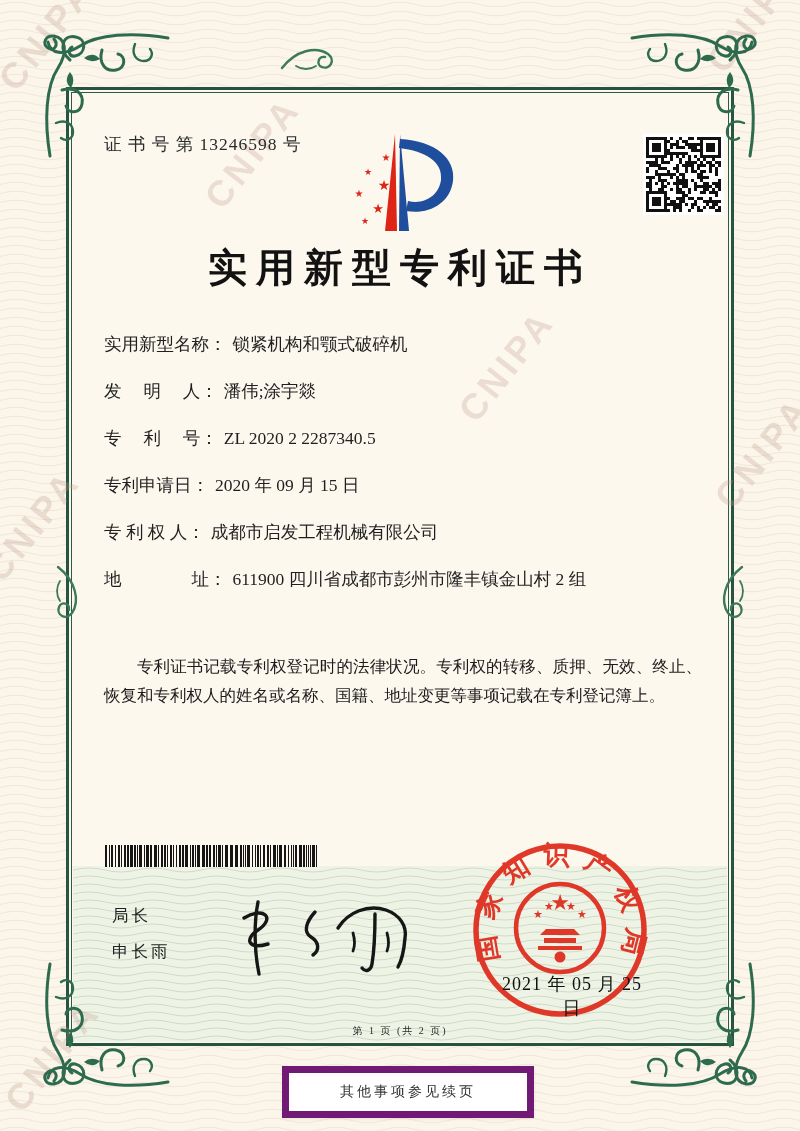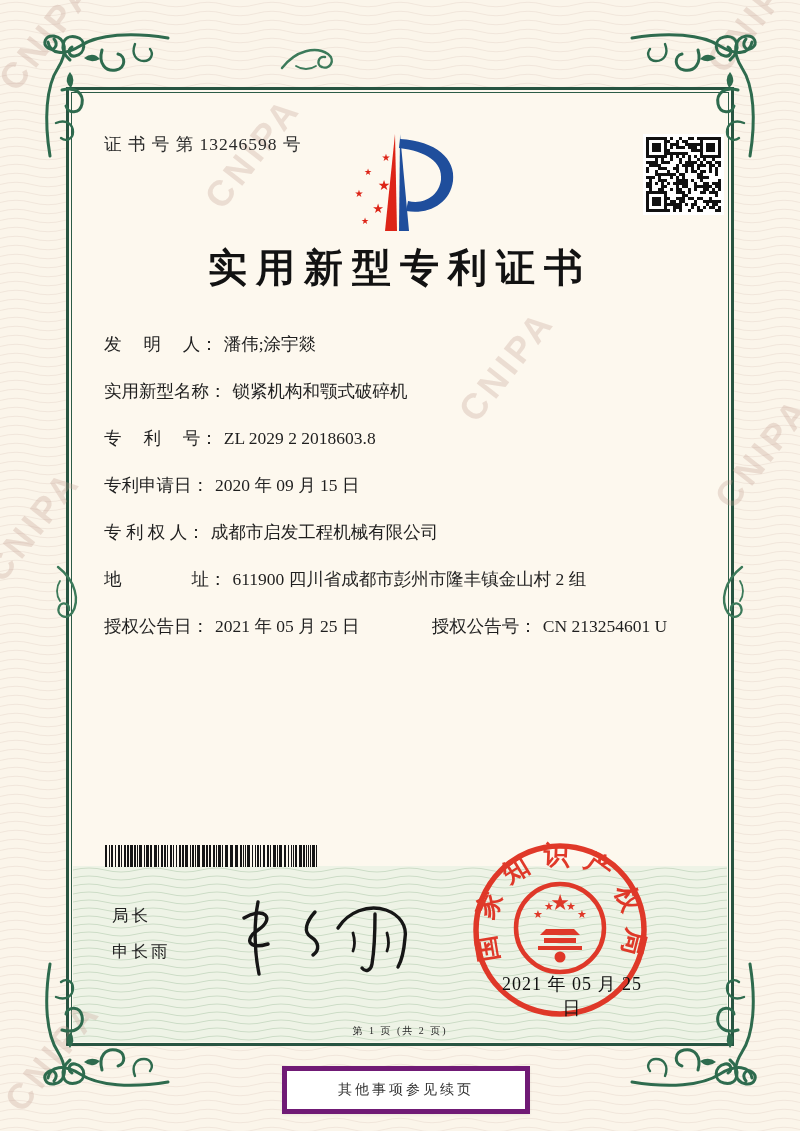--- a/index.html
+++ b/index.html
@@ -50,21 +50,21 @@
   .director div{margin-bottom:14px;letter-spacing:3px;}
   .signature{left:218px;top:888px;z-index:6;}
 
   .seal{left:470px;top:840px;z-index:6;opacity:.95;}
   .seal-date{left:492px;top:972px;width:160px;text-align:center;z-index:7;
              font-size:18px;letter-spacing:1px;color:#101010;}
 
   .page-ind{left:66px;top:1024px;width:668px;text-align:center;z-index:6;
             font-size:10px;letter-spacing:2px;color:#2a2a2a;}
   .note-box{left:282px;top:1066px;width:238px;height:38px;z-index:6;background:#ffffff;
-            border:5px solid #701a75;box-shadow:0 1px 3px rgba(0,0,0,.07);
+            border:7px solid #701a75;box-shadow:0 1px 3px rgba(0,0,0,.07);
             display:flex;align-items:center;justify-content:center;
             font-size:14px;letter-spacing:3px;color:#333;}
 </style>
 </head>
 <body>
 
 <div class="page">
 
   <svg width="0" height="0" style="position:absolute">
     <defs>
@@ -490,44 +490,41 @@
       <rect x="54" y="75" width="3" height="3" fill="#111"></rect>
       <rect x="57" y="75" width="3" height="3" fill="#111"></rect>
       <rect x="72" y="75" width="3" height="3" fill="#111"></rect>
       <rect x="75" y="75" width="3" height="3" fill="#111"></rect>
     </svg>
 
   <div class="abs content title">实用新型专利证书</div>
 
   <div class="abs content fields">
     <div class="frow">
+      <span>实用新型名称</span><span>：</span><span class="val">锁紧机构和颚式破碎机</span>
+    </div>
+    <div class="frow">
       <span>发　 明　 人</span><span>：</span><span class="val">潘伟;涂宇燚</span>
     </div>
     <div class="frow">
-      <span>实用新型名称</span><span>：</span><span class="val">锁紧机构和颚式破碎机</span>
-    </div>
-    <div class="frow">
-      <span>专　 利　 号</span><span>：</span><span class="val">ZL 2029 2 2018603.8</span>
+      <span>专　 利　 号</span><span>：</span><span class="val">ZL 2020 2 2287340.5</span>
     </div>
     <div class="frow">
       <span>专利申请日</span><span>：</span><span class="val">2020 年 09 月 15 日</span>
     </div>
     <div class="frow">
       <span>专 利 权 人</span><span>：</span><span class="val">成都市启发工程机械有限公司</span>
     </div>
     <div class="frow">
       <span>地　　　　址</span><span>：</span><span class="val">611900 四川省成都市彭州市隆丰镇金山村 2 组</span>
     </div>
-    <div class="frow">
-      <span>授权公告日</span><span>：</span><span class="val">2021 年 05 月 25 日</span>
-      <span class="grant-no"><span>授权公告号</span><span>：</span><span class="val">CN 213254601 U</span></span>
-    </div>
   </div>
 
   <div class="abs content paras">
+    <p>专利证书记载专利权登记时的法律状况。专利权的转移、质押、无效、终止、恢复和专利权人的姓名或名称、国籍、地址变更等事项记载在专利登记簿上。</p>
   </div>
 
   <svg class="abs content barcode" id="barcode" width="215" height="22">
       <rect x="0" y="0" width="2" height="22" fill="#151515"></rect>
       <rect x="4" y="0" width="1" height="22" fill="#151515"></rect>
       <rect x="6" y="0" width="2" height="22" fill="#151515"></rect>
       <rect x="10" y="0" width="1" height="22" fill="#151515"></rect>
       <rect x="13" y="0" width="2" height="22" fill="#151515"></rect>
       <rect x="16" y="0" width="1" height="22" fill="#151515"></rect>
       <rect x="19" y="0" width="2" height="22" fill="#151515"></rect>

